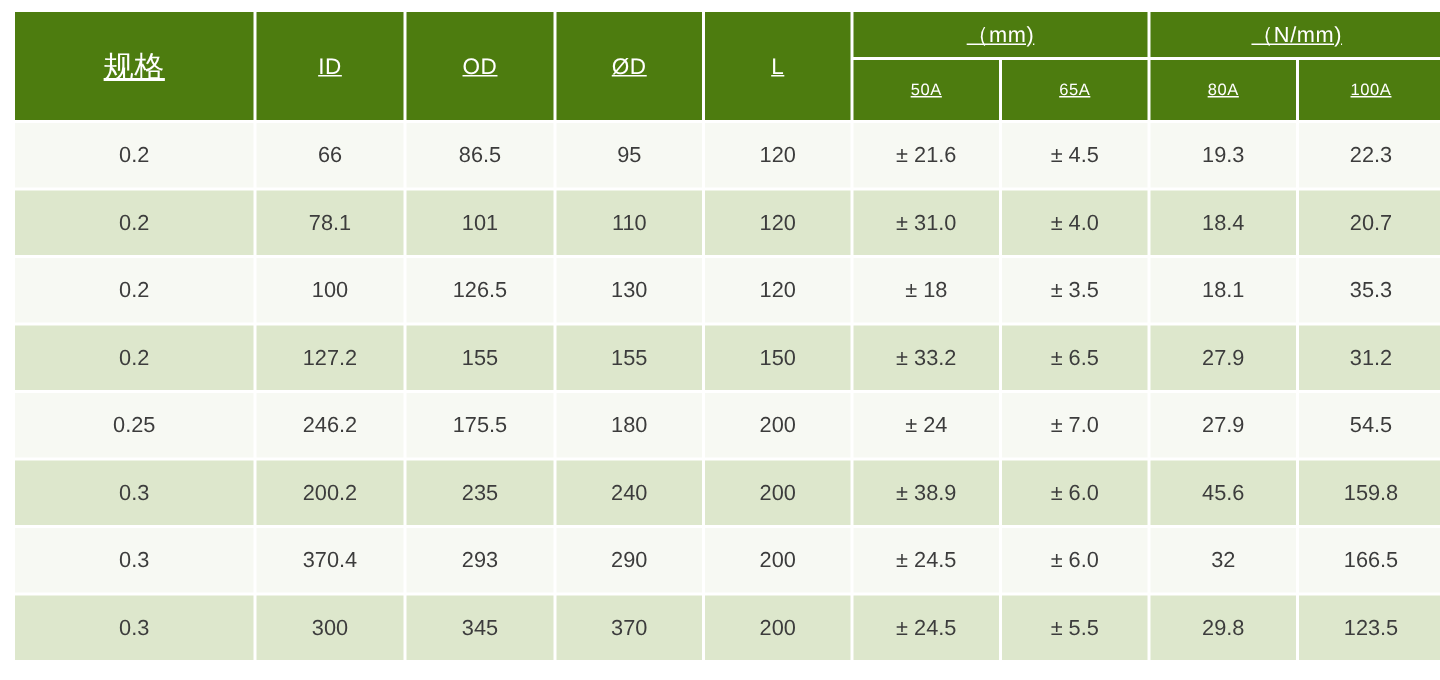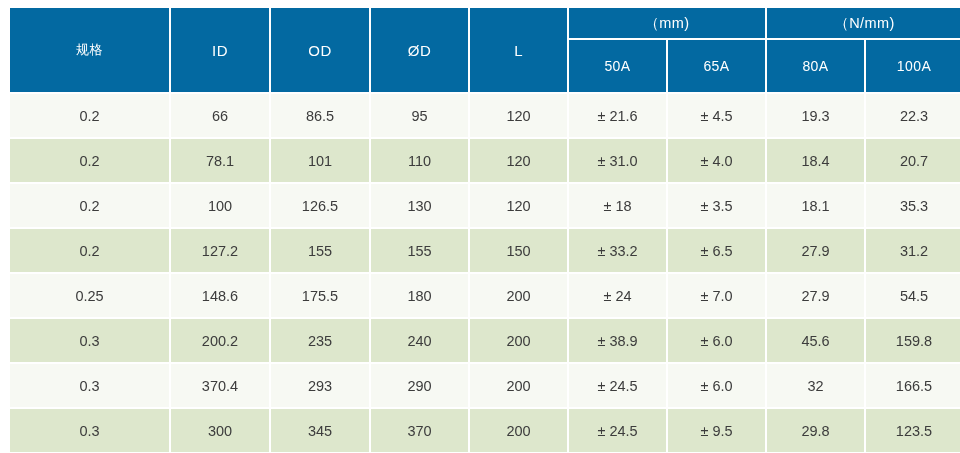--- a/index.html
+++ b/index.html
@@ -32,40 +32,41 @@
   table.spec-table td {
     padding: 0;
     margin: 0;
     text-align: center;
     vertical-align: middle;
     font-weight: normal;
   }
 
   
   th.hd {
-    background: #0369a1;
+    background: #4d7c0f;
     color: #ffffff;
     font-size: 15px;
     letter-spacing: 0.4px;
     height: 68px;
+    text-decoration: underline;
   }
   th.hd-tall {
     height: 68px;
   }
   th.hd-group {
     height: 30px;
     font-size: 14.5px;
   }
   th.hd-sub {
-    height: 52px;
-    font-size: 14px;
+    height: 40px;
+    font-size: 11px;
     font-weight: bold;
   }
   th.hd-cjk {
-    font-size: 13px;
+    font-size: 20px;
   }
 
   
   td.cell {
     height: 43px;
     font-size: 14.5px;
     color: #3c3c3c;
   }
   tr.row-a td.cell { background: #f7f9f3; }
   tr.row-b td.cell { background: #dde7cc; }
@@ -154,21 +155,21 @@
           <td class="cell">155</td>
           <td class="cell">155</td>
           <td class="cell">150</td>
           <td class="cell">± 33.2</td>
           <td class="cell">± 6.5</td>
           <td class="cell">27.9</td>
           <td class="cell">31.2</td>
         </tr>
         <tr class="row-a">
           <td class="cell">0.25</td>
-          <td class="cell">148.6</td>
+          <td class="cell">246.2</td>
           <td class="cell">175.5</td>
           <td class="cell">180</td>
           <td class="cell">200</td>
           <td class="cell">± 24</td>
           <td class="cell">± 7.0</td>
           <td class="cell">27.9</td>
           <td class="cell">54.5</td>
         </tr>
         <tr class="row-b">
           <td class="cell">0.3</td>
@@ -192,19 +193,19 @@
           <td class="cell">32</td>
           <td class="cell">166.5</td>
         </tr>
         <tr class="row-b">
           <td class="cell">0.3</td>
           <td class="cell">300</td>
           <td class="cell">345</td>
           <td class="cell">370</td>
           <td class="cell">200</td>
           <td class="cell">± 24.5</td>
-          <td class="cell">± 9.5</td>
+          <td class="cell">± 5.5</td>
           <td class="cell">29.8</td>
           <td class="cell">123.5</td>
         </tr>
       </tbody>
   </table>
 </div>
 
 </body></html>

